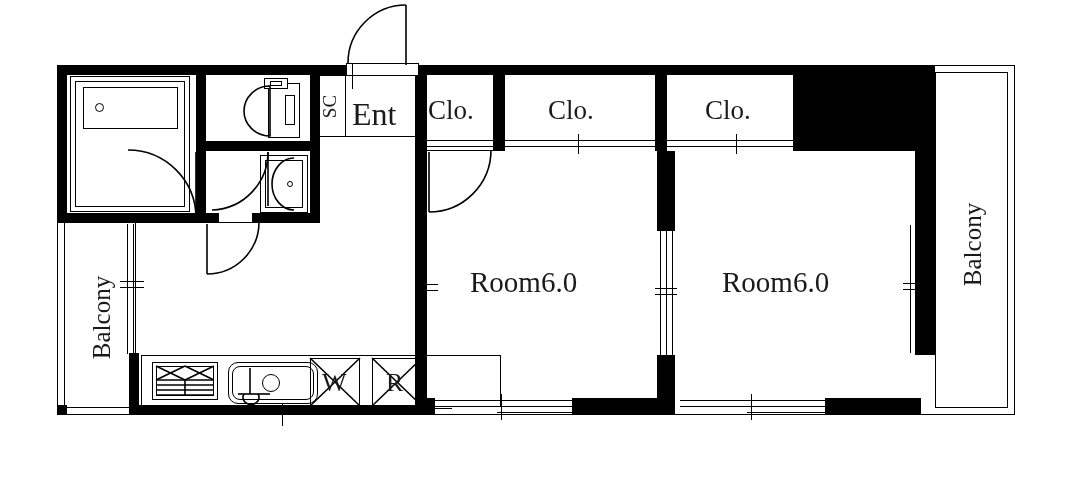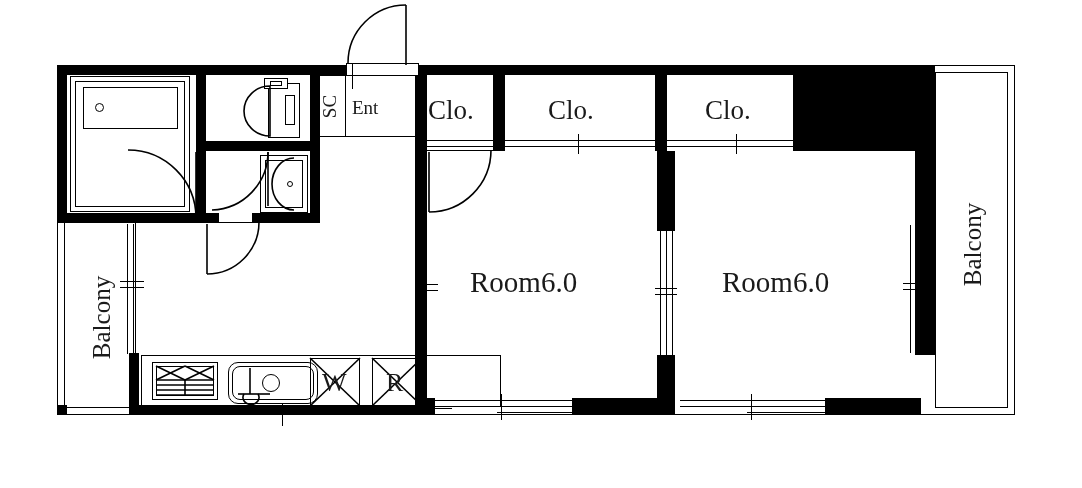--- a/index.html
+++ b/index.html
@@ -20,21 +20,21 @@
   .lbl{
     position:absolute;
     color:#1a1a1a;
     font-family:"Liberation Serif", serif;
     white-space:nowrap;
     line-height:1;
     background:transparent;
   }
   .lbl-room{font-size:29px;}
   .lbl-clo{font-size:27px;}
-  .lbl-ent{font-size:19px;}
+  .lbl-ent{font-size:32px;}
   .lbl-sc{font-size:19px;}
   .lbl-wr{font-size:26px;}
   .lbl-balc{font-size:25px;}
   .rot90{transform:rotate(-90deg);transform-origin:50% 50%;}
   svg.arc{position:absolute;overflow:visible;}
   svg.arc path{fill:none;stroke:#000;stroke-width:1.6;}
   svg.arc line{stroke:#000;stroke-width:1.6;}
   .center-tick{position:absolute;}
   .center-tick i{position:absolute;background:#000;display:block;}
 </style>

